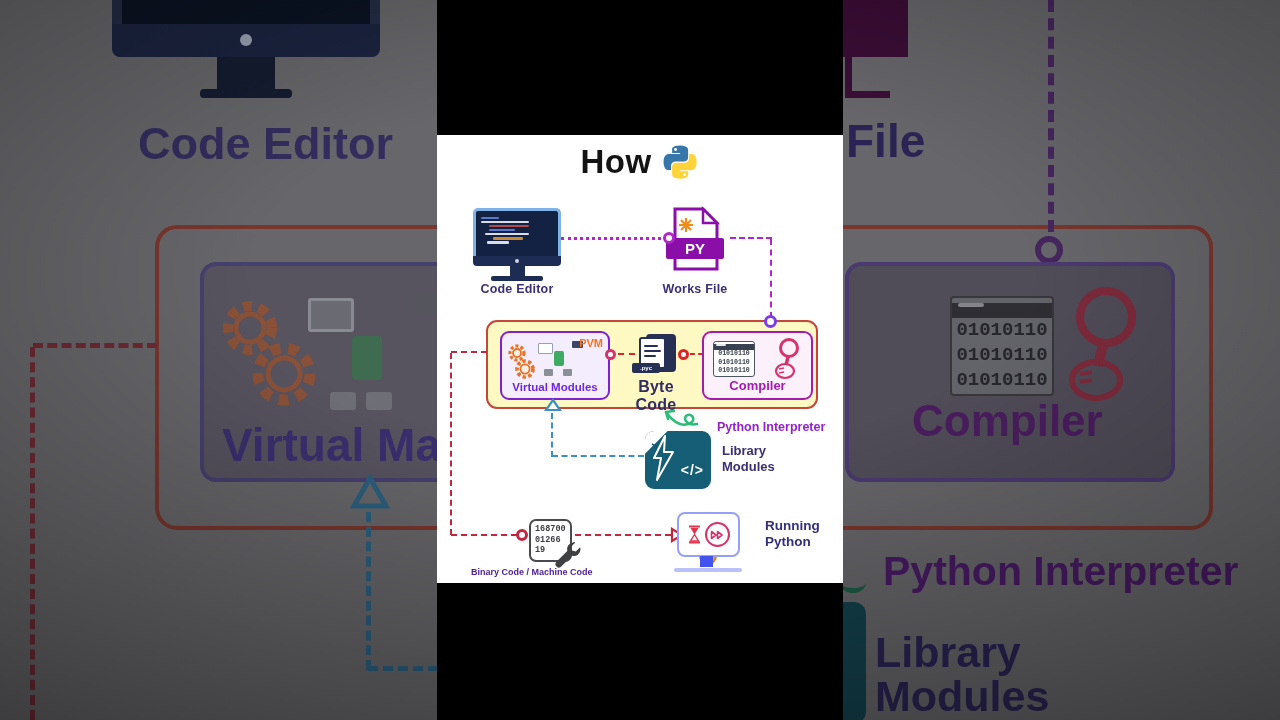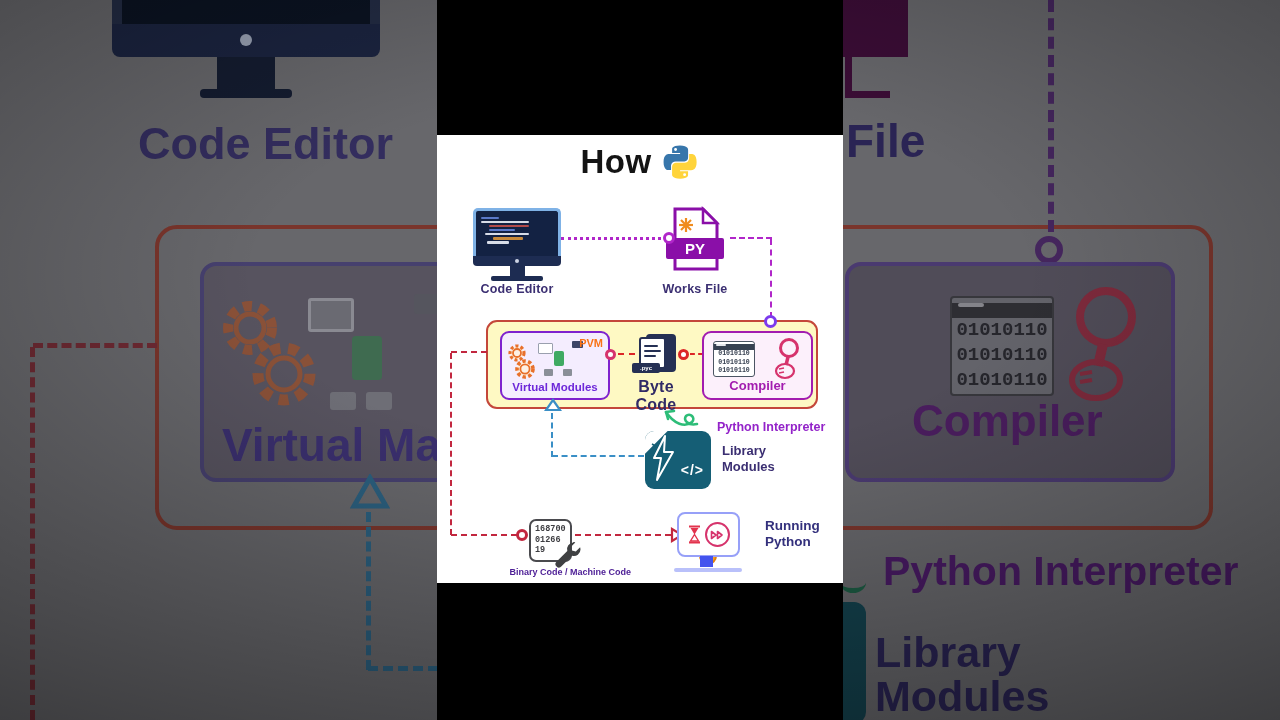--- a/index.html
+++ b/index.html
@@ -66,21 +66,21 @@
   .bc .front i{display:block;height:2.5px;background:#253054;border-radius:1px;margin:2.5px 0;}
   .bc .rib{position:absolute;left:-2px;bottom:3px;width:28px;height:10px;background:#253054;color:#fff;
            font-size:6px;font-weight:700;text-align:center;line-height:10px;border-radius:2px;}
   
   .lib{position:absolute;left:208px;top:296px;width:66px;height:58px;background:#155e75;border-radius:9px;overflow:hidden;}
   .lib .cut{position:absolute;left:-16px;top:-16px;width:32px;height:32px;background:#fff;transform:rotate(45deg);}
   .lib .sym{position:absolute;right:7px;bottom:11px;color:#fff;font-weight:700;font-size:14px;letter-spacing:1px;}
   
   .bin{position:absolute;left:92px;top:384px;width:43px;height:43px;background:#fff;border:2.5px solid #4a4a4e;border-radius:7px;box-sizing:border-box;padding:3px 0 0 4px;}
   .bin .rw{font-family:"Liberation Mono",monospace;font-weight:700;font-size:8.5px;line-height:10.5px;color:#3d3d41;letter-spacing:0;}
-  .bin-label{position:absolute;left:34px;top:432px;width:160px;text-align:right;font-size:9px;font-weight:700;color:#4c1d95;}
+  .bin-label{position:absolute;left:34px;top:432px;width:160px;text-align:left;font-size:9px;font-weight:700;color:#4c1d95;}
   
   .run{position:absolute;left:240px;top:377px;width:63px;height:45px;background:#fff;border:2px solid #97a0f8;border-radius:8px;box-sizing:border-box;
        display:flex;align-items:center;justify-content:center;gap:4px;z-index:3;}
   .run .play{width:25px;height:25px;border:2px solid #d6336c;border-radius:50%;box-sizing:border-box;display:flex;align-items:center;justify-content:center;}
   .run-bulb{position:absolute;left:262px;top:412px;width:14px;height:14px;background:#f6a623;border:2px solid #e07f0e;border-radius:50%;z-index:2;}
   .run-stand{position:absolute;left:263px;top:421px;width:13px;height:11px;background:#4353ee;z-index:4;}
   .run-base{position:absolute;left:237px;top:433px;width:68px;height:4px;background:#b9c0fa;border-radius:2px;}
   .run-label{position:absolute;left:309px;top:383px;font-size:13.5px;font-weight:700;color:#33307c;line-height:1.2;margin-left:19px;}
   .lib-label{position:absolute;left:285px;top:308px;font-size:13px;font-weight:700;color:#3b2f72;line-height:1.2;}
   .interp-label{position:absolute;left:280px;top:285px;font-size:12.5px;font-weight:700;color:#9323c9;}

